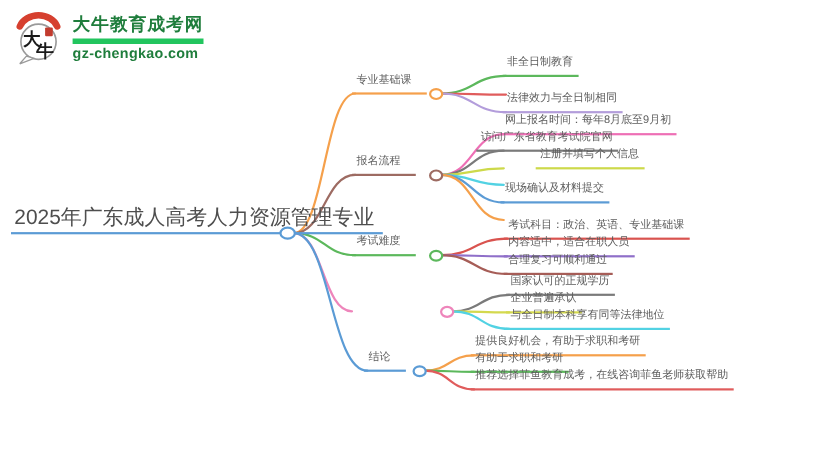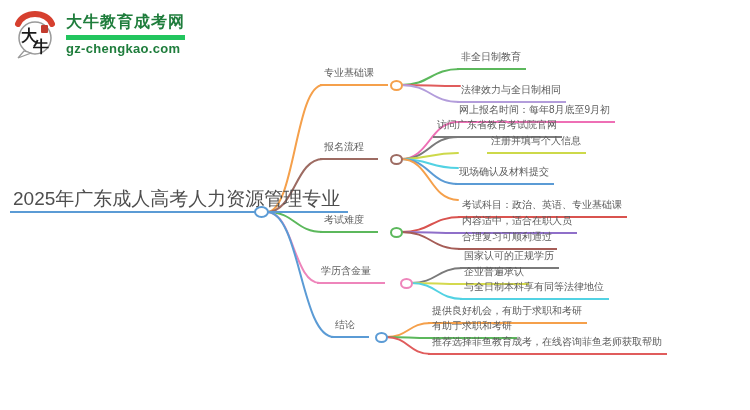--- a/index.html
+++ b/index.html
@@ -76,21 +76,20 @@
     <div class="mm-node leaf" style="left: 457px; border-bottom-color: rgb(179, 157, 219); top: 82px;">法律效力与全日制相同</div>
     <div class="mm-node branch" style="left: 320px; border-bottom-color: rgb(157, 107, 98); top: 139px;">报名流程</div>
     <div class="mm-node leaf" style="left: 455px; border-bottom-color: rgb(238, 111, 181); top: 102px;">网上报名时间：每年8月底至9月初</div>
     <div class="mm-node leaf" style="left: 433px; border-bottom-color: rgb(122, 122, 122); top: 117px;">访问广东省教育考试院官网</div>
     <div class="mm-node leaf" style="left: 455px; border-bottom-color: rgb(205, 217, 74); top: 133px; margin-left: 32px;">注册并填写个人信息</div>
     <div class="mm-node leaf" style="left: 455px; border-bottom-color: rgb(91, 155, 213); top: 164px;">现场确认及材料提交</div>
     <div class="mm-node branch" style="left: 320px; border-bottom-color: rgb(92, 184, 92); top: 212px;">考试难度</div>
     <div class="mm-node leaf" style="left: 458px; border-bottom-color: rgb(217, 83, 79); top: 197px;">考试科目：政治、英语、专业基础课</div>
     <div class="mm-node leaf" style="left: 458px; border-bottom-color: rgb(143, 111, 201); top: 213px;">内容适中，适合在职人员</div>
     <div class="mm-node leaf" style="left: 458px; border-bottom-color: rgb(166, 93, 87); top: 229px;">合理复习可顺利通过</div>
-    <div class="mm-node branch" style="left: 317px; border-bottom-color: rgb(238, 133, 187); top: 263px;">学历含金量</div>
     <div class="mm-node leaf" style="left: 460px; border-bottom-color: rgb(122, 122, 122); top: 248px;">国家认可的正规学历</div>
     <div class="mm-node leaf" style="left: 460px; border-bottom-color: rgb(212, 217, 78); top: 264px;">企业普遍承认</div>
     <div class="mm-node leaf" style="left: 460px; border-bottom-color: rgb(82, 210, 227); top: 279px;">与全日制本科享有同等法律地位</div>
     <div class="mm-node branch" style="left: 331px; border-bottom-color: rgb(91, 155, 213); top: 317px;">结论</div>
     <div class="mm-node leaf" style="left: 428px; border-bottom-color: rgb(245, 160, 75); top: 303px;">提供良好机会，有助于求职和考研</div>
     <div class="mm-node leaf" style="left: 428px; border-bottom-color: rgb(92, 184, 92); top: 318px;">有助于求职和考研</div>
     <div class="mm-node leaf" style="left: 428px; border-bottom-color: rgb(224, 92, 92); top: 334px;">推荐选择菲鱼教育成考，在线咨询菲鱼老师获取帮助</div>
     <div class="mm-circle" style="left: 389.5px; top: 79.5px; width: 13px; height: 11px; border-color: rgb(245, 160, 75);"></div>
     <div class="mm-circle" style="left: 389.5px; top: 153.5px; width: 13px; height: 11px; border-color: rgb(157, 107, 98);"></div>
     <div class="mm-circle" style="left: 389.5px; top: 226.5px; width: 13px; height: 11px; border-color: rgb(92, 184, 92);"></div>

